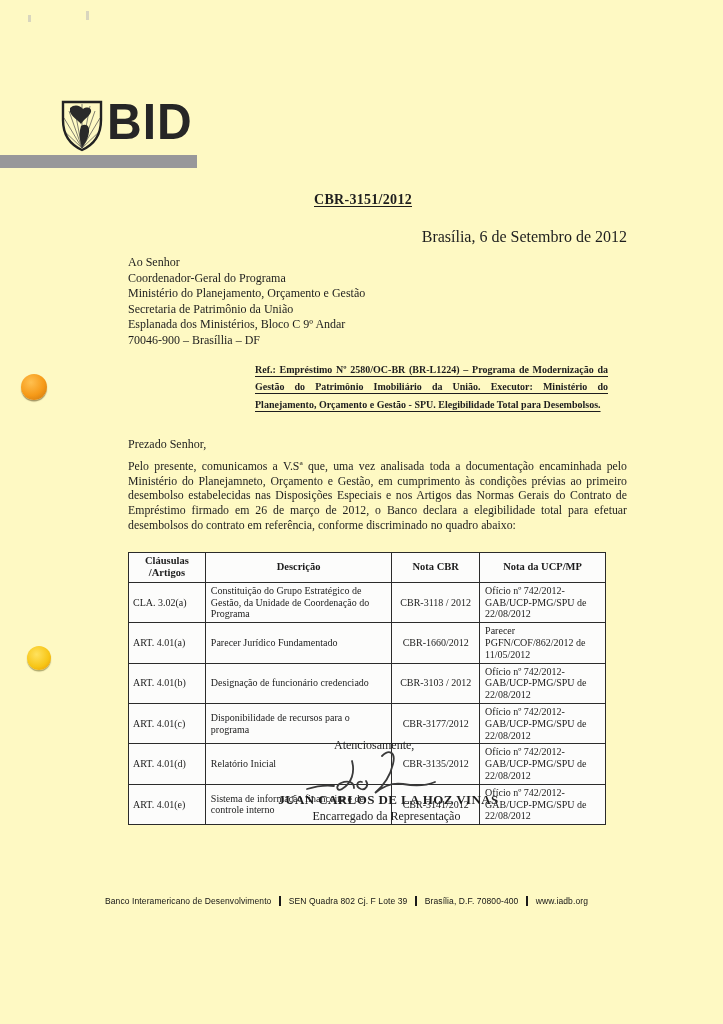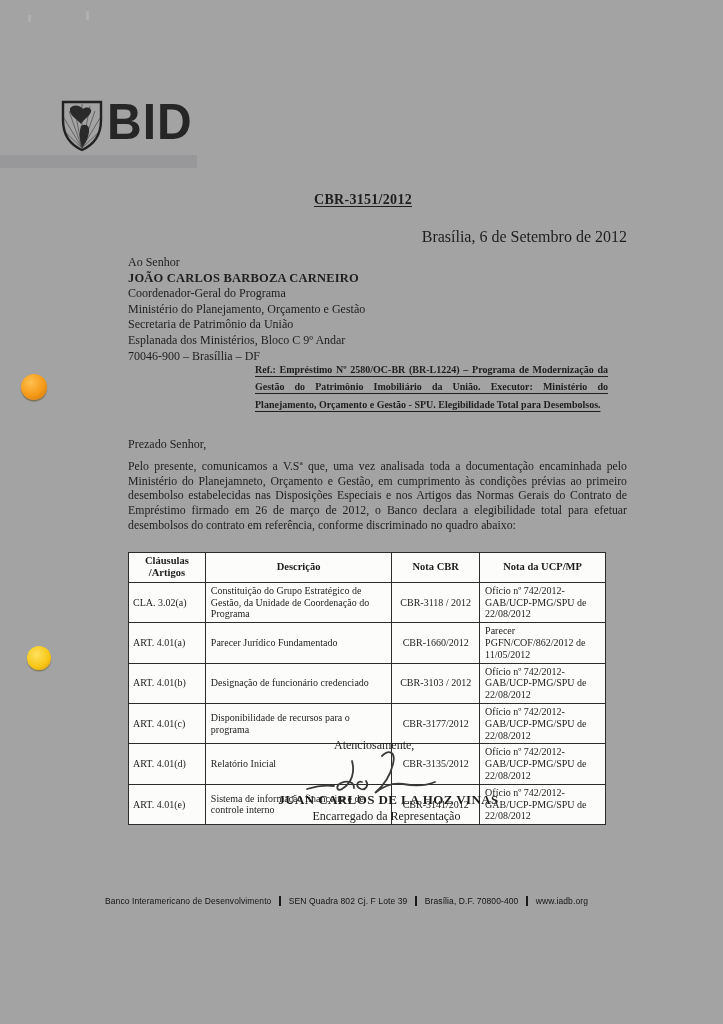--- a/index.html
+++ b/index.html
@@ -1,19 +1,19 @@
 <!DOCTYPE html>
 <html><head>
 <meta charset="utf-8">
 <style>
   * { margin:0; padding:0; box-sizing:border-box; }
   html,body { background:#e8e8e8; }
   .page {
     position:relative; width:723px; height:1024px; margin:0 auto;
-    background:#a3a3a3; overflow:hidden;
+    background:#fef9c3; overflow:hidden;
     font-family:"Liberation Serif", serif; color:#1e1e1e;
   }
   
   .speck { position:absolute; background:#b9b9b9; opacity:.55; }
   .speck.s1 { left:28px; top:15px; width:3px; height:7px; }
   .speck.s2 { left:86px; top:11px; width:3px; height:9px; }
 
   
   .logo { position:absolute; left:60px; top:100px; display:flex; align-items:flex-start; }
   .logo svg { width:44px; height:52px; }
@@ -125,21 +125,20 @@
     </svg>
     <div class="bid-text">BID</div>
   </div>
   <div class="graybar"></div>
 
   <div class="ref-number">CBR-3151/2012</div>
   <div class="date-line">Brasília, 6 de Setembro de 2012</div>
 
   <div class="addressee">
     <div>Ao Senhor</div>
-    <div class="name">JOÃO CARLOS BARBOZA CARNEIRO</div>
     <div>Coordenador-Geral do Programa</div>
     <div>Ministério do Planejamento, Orçamento e Gestão</div>
     <div>Secretaria de Patrimônio da União</div>
     <div>Esplanada dos Ministérios, Bloco C 9º Andar</div>
     <div>70046-900 – Brasíllia – DF</div>
   </div>
 
   <div class="ref-block">Ref.: Empréstimo Nº 2580/OC-BR (BR-L1224) – Programa de Modernização da Gestão do Patrimônio Imobiliário da União. Executor: Ministério do Planejamento, Orçamento e Gestão - SPU. Elegibilidade Total para Desembolsos.</div>
 
   <div class="greeting">Prezado Senhor,</div>

